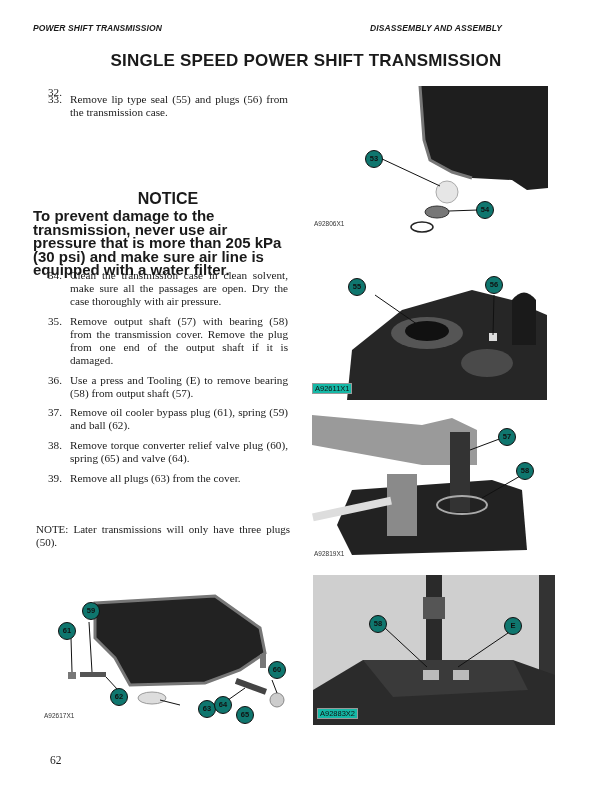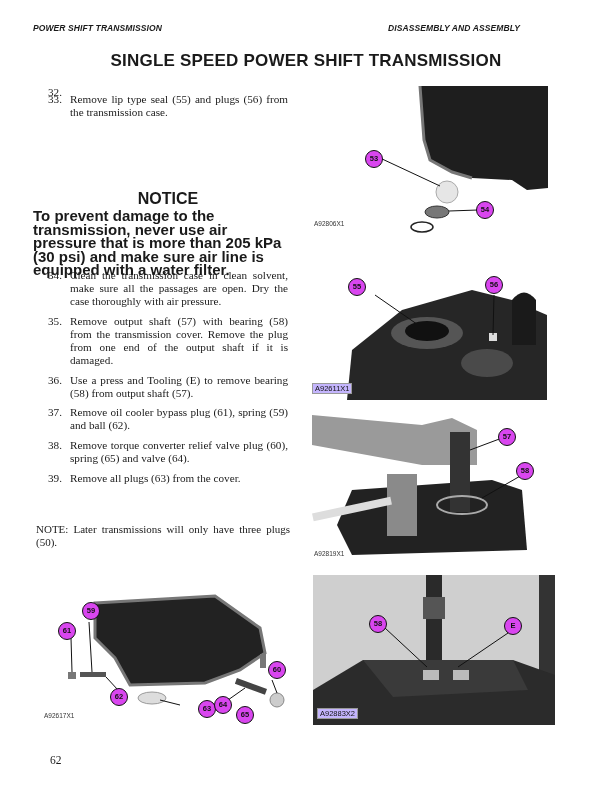--- a/index.html
+++ b/index.html
@@ -1,32 +1,32 @@
 <!DOCTYPE html>
 <html><head>
 <meta charset="utf-8">
 <style>
   html, body { margin:0; padding:0; background:#fff; }
   body { width:612px; height:792px; position:relative; overflow:hidden; color:#1a1a1a; }
   .hdr { position:absolute; top:23px; font-family:"Liberation Sans", sans-serif; font-size:8.5px; font-weight:bold; letter-spacing:0.1px;font-style:italic; }
   .hdr-left { left:33px; }
-  .hdr-right { left:388px;text-align:right; }
+  .hdr-right { left:370px;text-align:right; }
   .title { position:absolute; top:51px; left:0; width:612px; text-align:center; font-family:"Liberation Sans", sans-serif; font-weight:bold; font-size:17px; letter-spacing:0.2px; }
   .col { position:absolute; left:48px; width:240px; font-family:"Liberation Serif", serif; font-size:11.2px; line-height:13px; text-align:justify; }
   .step { position:relative; padding-left:22px; margin:0 0 7px 0; }
   .step .num { position:absolute; left:0; top:0; }
   .notice-head { position:absolute; left:48px; width:240px; top:190px; text-align:center; font-family:"Liberation Sans", sans-serif; font-weight:bold; font-size:16px; }
   .notice-body { position:absolute; left:33px; width:255px; top:200px; font-family:"Liberation Sans", sans-serif; font-weight:bold; font-size:15px; line-height:13.5px;margin-top:9px; }
   .note { position:absolute; left:36px; width:254px; top:523px; font-family:"Liberation Serif", serif; font-size:11px; line-height:13px; text-align:justify; }
   .pageno { position:absolute; left:50px; top:754px; font-family:"Liberation Serif", serif; font-size:11.5px; }
   .fig { position:absolute; overflow:hidden; }
   .fig svg { display:block; }
   .cap { position:absolute; font-family:"Liberation Sans", sans-serif; font-size:6.5px; color:#333; }
-  .cap.box { background:#c4b5fd; color:#111; padding:0 2px; font-size:7.5px; border:1px solid #999; }
-  .callout { position:absolute; width:16px; height:16px; border:1.5px solid #111; border-radius:50%; background:#d946ef; font-family:"Liberation Sans", sans-serif; font-weight:bold; font-size:7.5px; line-height:16px; text-align:center; color:#111; }
+  .cap.box { background:#14b8a6; color:#111; padding:0 2px; font-size:7.5px; border:1px solid #999; }
+  .callout { position:absolute; width:16px; height:16px; border:1.5px solid #111; border-radius:50%; background:#0f766e; font-family:"Liberation Sans", sans-serif; font-weight:bold; font-size:7.5px; line-height:16px; text-align:center; color:#111; }
 </style>
 </head>
 <body>
 
 <div class="hdr hdr-left">POWER SHIFT TRANSMISSION</div>
 <div class="hdr hdr-right">DISASSEMBLY AND ASSEMBLY</div>
 <div class="title">SINGLE SPEED POWER SHIFT TRANSMISSION</div>
 
 <div class="col" style="top:86px;">
   <div class="step">

